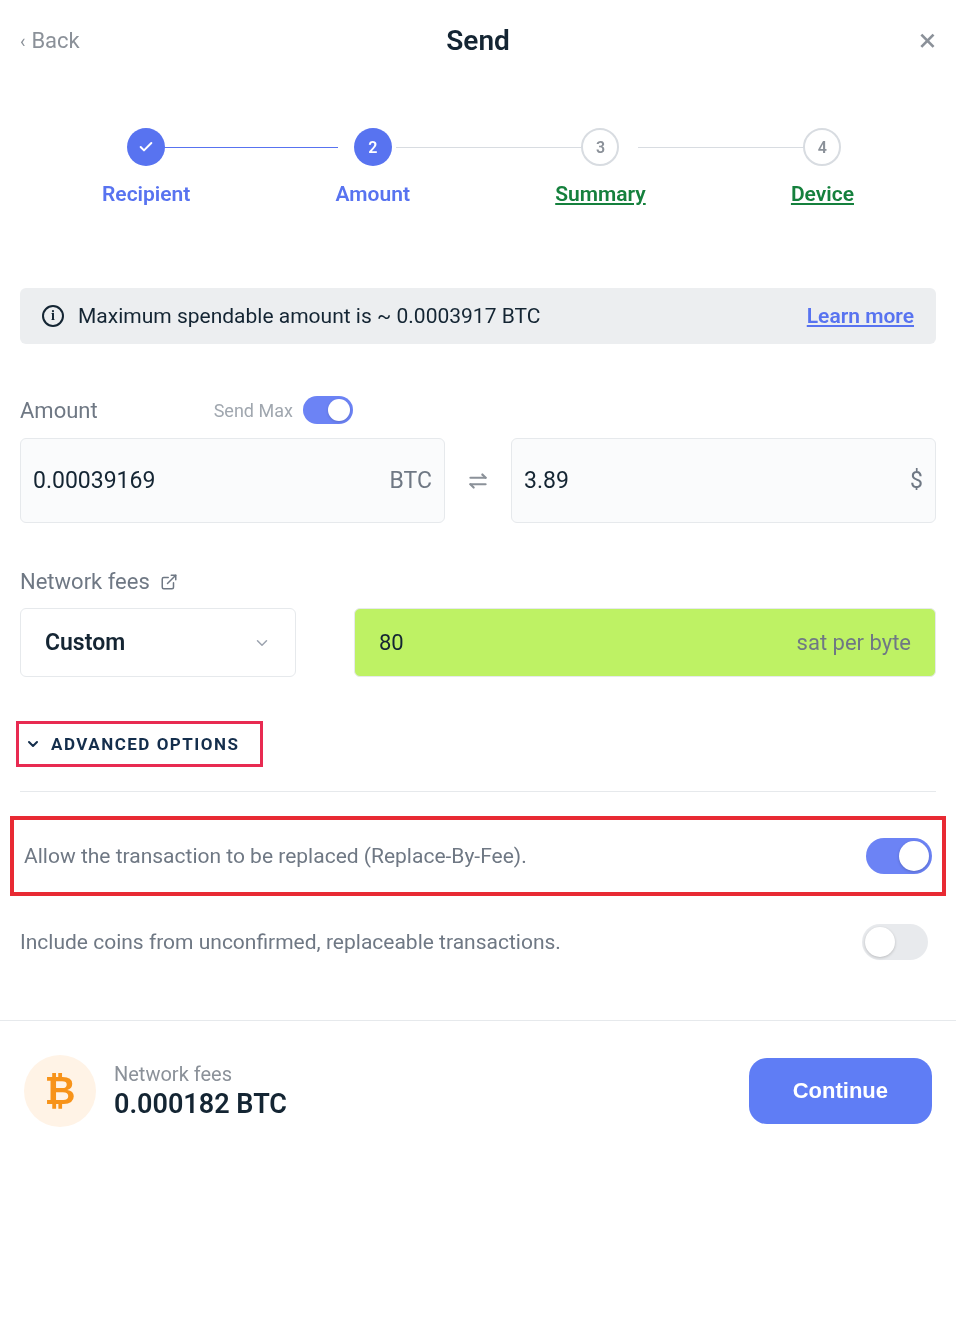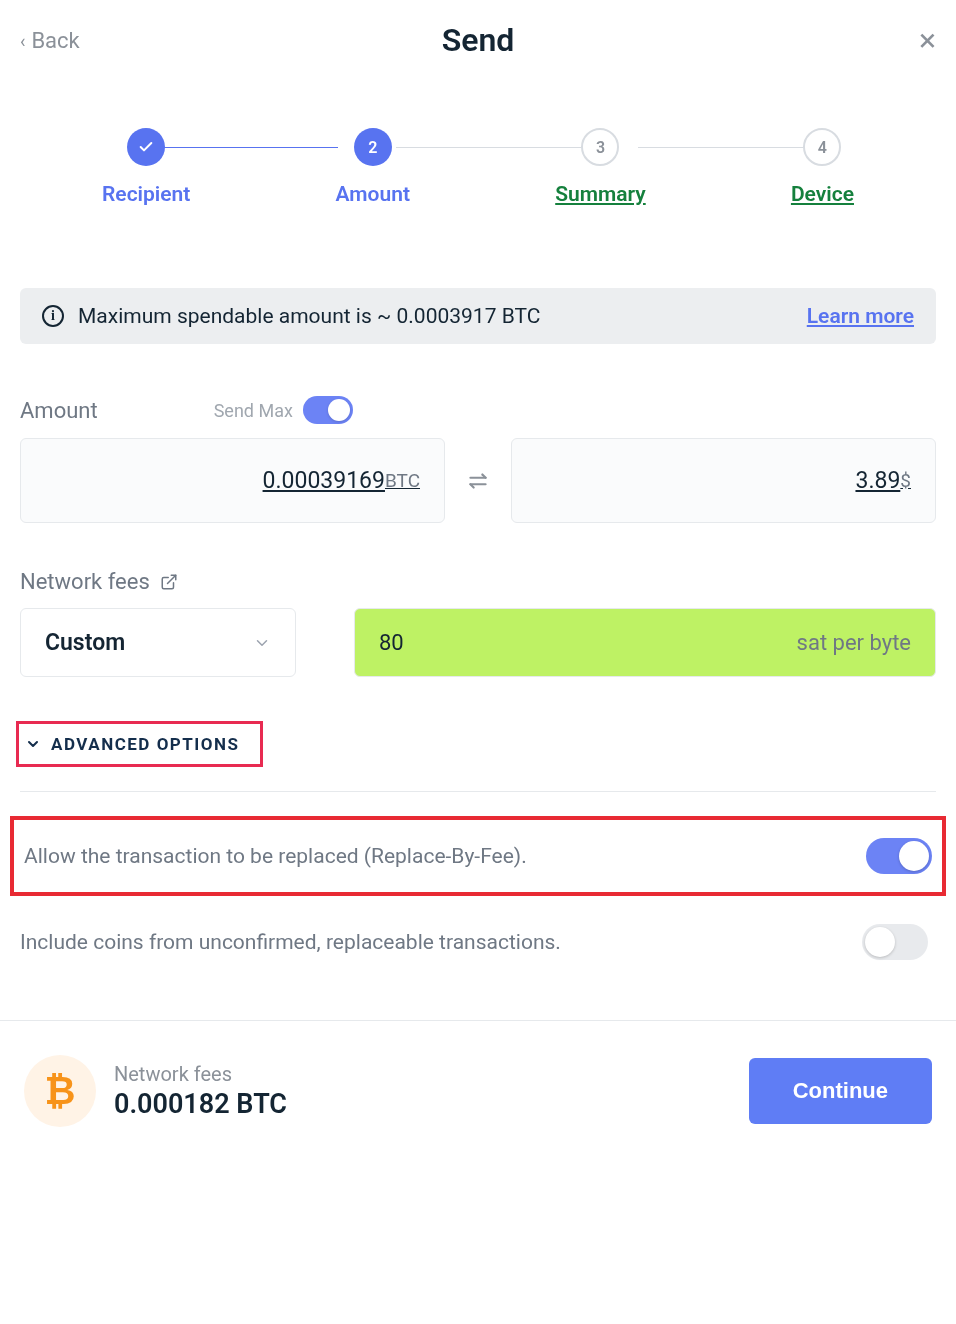--- a/index.html
+++ b/index.html
@@ -20,21 +20,21 @@
   }
   .back-link {
     display: flex;
     align-items: center;
     color: #8b9199;
     font-size: 22px;
     cursor: pointer;
   }
   .back-link .chev { font-size: 18px; margin-right: 6px; }
   .title {
-    font-size: 32px;
+    font-size: 28px;
     font-weight: 600;
     color: #142533;
     position: absolute;
     left: 50%;
     transform: translateX(-50%);
   }
   .close-x {
     font-size: 32px;
     color: #8b9199;
     cursor: pointer;
@@ -155,28 +155,27 @@
     display: flex;
     align-items: center;
     gap: 20px;
     margin-bottom: 46px;
   }
   .amount-box {
     flex: 1;
     background: #fafbfc;
     border: 1px solid #e6e9ec;
     border-radius: 6px;
-    padding: 28px 24px;
-    display: flex;
-    align-items: center;
-    justify-content: flex-end;
-    text-decoration: underline;
+    padding: 28px 12px;
+    display: flex;
+    align-items: center;
+    justify-content: space-between;
   }
   .amount-val { font-size: 23px; color: #142533; }
-  .amount-unit { font-size: 19px; color: #6f7884; }
+  .amount-unit { font-size: 23px; color: #6f7884; }
   .swap-icon { color: #8b9199; display: flex; }
   .swap-icon svg { width: 26px; height: 26px; }
   
   
   .fees-label-row { display: flex; align-items: center; gap: 10px; margin-bottom: 14px; }
   .ext-icon { width: 18px; height: 18px; }
   .fees-row {
     display: flex;
     gap: 58px;
     margin-bottom: 44px;
@@ -302,21 +301,21 @@
   .btc-glyph { color: #f7931a; font-size: 38px; font-weight: 700; }
   .footer-fees-label { font-size: 20px; color: #8b9199; margin-bottom: 2px; }
   .footer-fees-val { font-size: 27px; font-weight: 600; color: #142533; }
   .continue-btn {
     background: #5f7df5;
     color: #fff;
     font-size: 22px;
     font-weight: 600;
     padding: 20px 44px;
     border: none;
-    border-radius: 6px;
+    border-radius: 18px;
     cursor: pointer;
   }
 </style>
 </head>
 <body>
 
 <div class="container">
 
   <div class="header" style="position:relative;">
     <div class="back-link">

